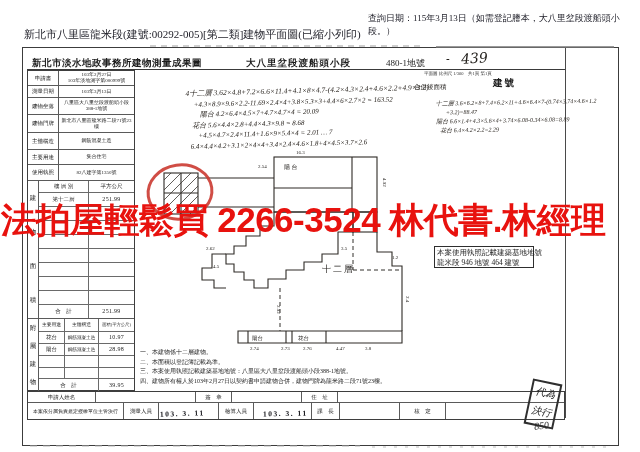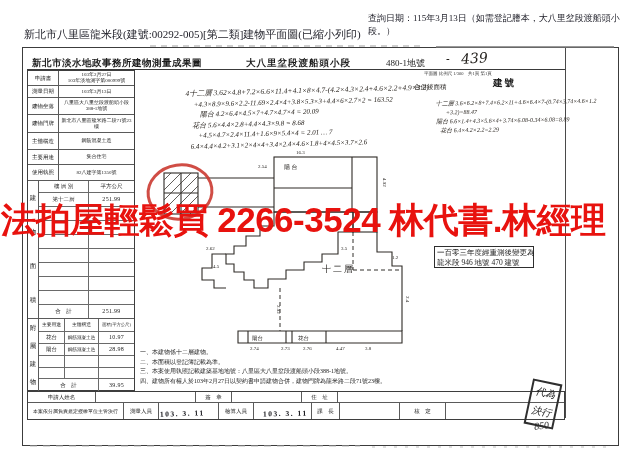--- a/index.html
+++ b/index.html
@@ -278,22 +278,22 @@
       <text class="hwline" x="446" y="114" font-size="6">+3.2)=88.47</text>
       <text class="hwline" x="436" y="123" font-size="6">陽台 6.6×1.4+4.3×5.6×4+3.74×6.08-0.34×6.08=8.89</text>
       <text class="hwline" x="440" y="132" font-size="6">花台 6.4×4.2×2.2=2.29</text>
     </g>
 
     <ellipse cx="180" cy="192" rx="32" ry="27" transform="rotate(-8 180 192)" stroke="#cb3a31" stroke-width="3" fill="none" opacity="0.9"></ellipse>
   </svg>
 
 
   <div class="abs" id="remeasure">
-    <div>一百零三年度經重測後變更為</div>
-    <div>龍米段 946 地號 470 建號</div>
+    <div>本案使用執照記載建築基地地號</div>
+    <div>龍米段 946 地號 464 建號</div>
   </div>
 
   <div class="abs" style="left:140px;top:348px;">
     <div class="note">一、本建物係十二層建物。</div>
     <div class="note">二、本面積以登記簿記載為準。</div>
     <div class="note">三、本案使用執照記載建築基地地號：八里區大八里坌段渡船頭小段388-1地號。</div>
     <div class="note">四、建物所有權人於103年2月27日以契約書申請建物合併，建物門牌為龍米路二段71號23樓。</div>
   </div>
 
   <div class="abs" id="footer">

